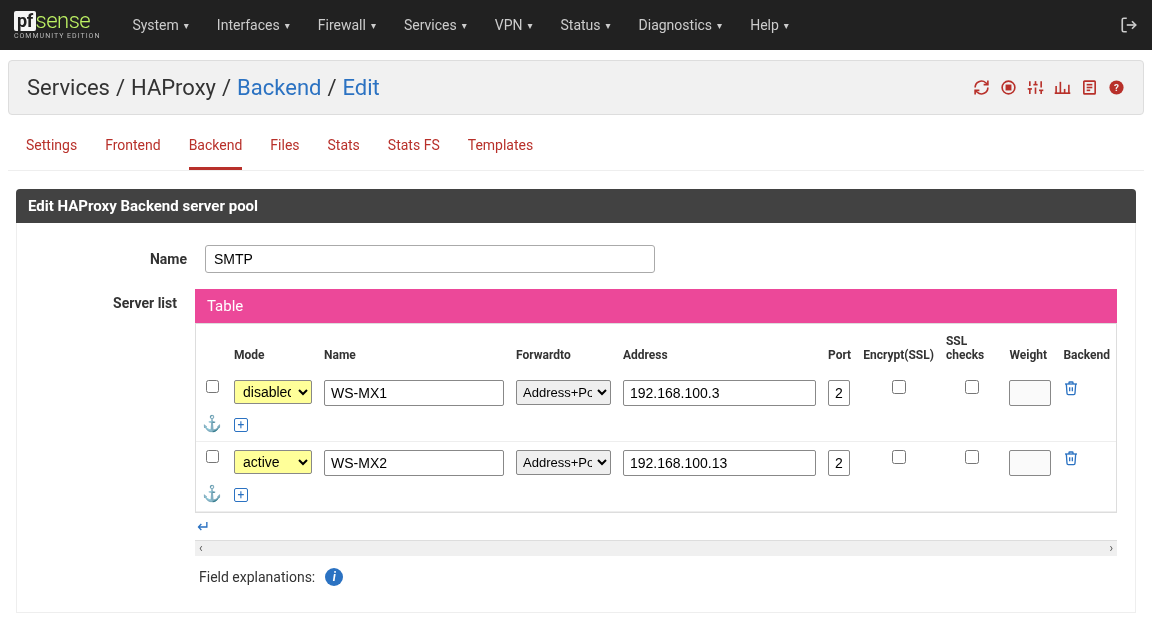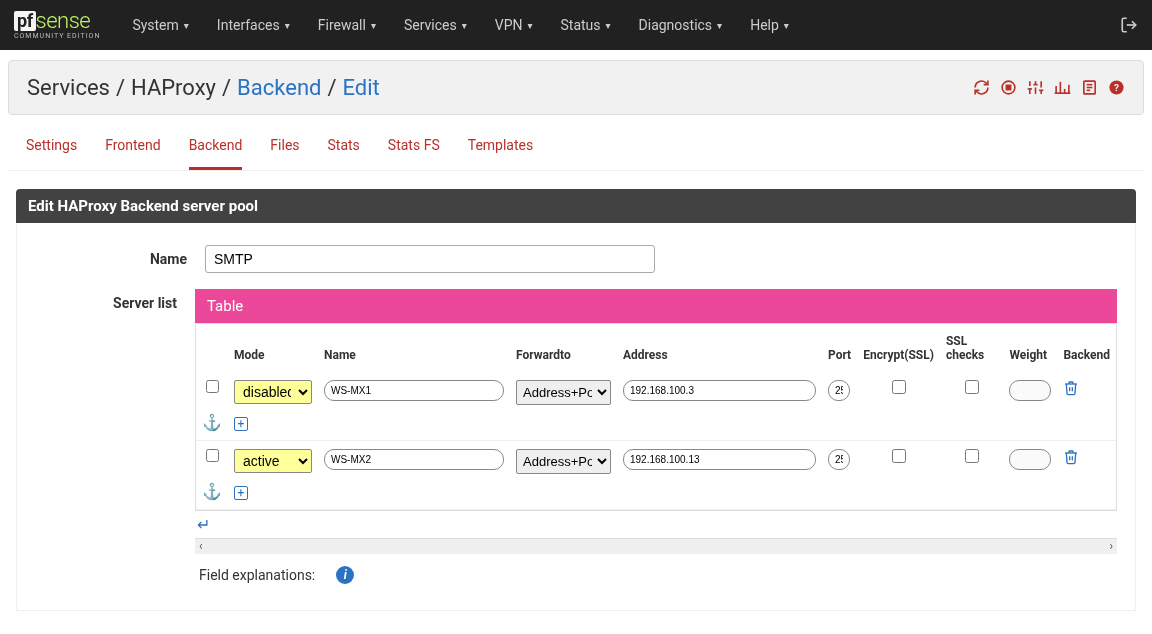--- a/index.html
+++ b/index.html
@@ -44,36 +44,36 @@
 
 .table-panel-title { background: #ec4899; color: #fff; padding: 8px 12px; font-weight: 400; font-size: 15px; }
 .table-wrap { border: 1px solid #ddd; overflow-x: scroll; }
 .server-table { width: 100%; border-collapse: collapse; min-width: 920px; }
 .server-table th { text-align: left; font-weight: 700; padding: 10px 6px; font-size: 12px; vertical-align: bottom; }
 .server-table td { padding: 4px 6px; vertical-align: top; }
 .server-table tbody tr.row-main td { padding-top: 8px; }
 .server-table tbody tr.row-icons td { padding-bottom: 8px; border-bottom: 1px solid #eee; }
 .cb-cell { width: 32px; text-align: center; }
 .mode-select { background: #ffff99; border: 1px solid #888; padding: 2px 4px; font-size: 14px; border-radius: 2px; width: 78px; }
-.txt-input { border: 1px solid #888; padding: 4px 6px; font-size: 10px; border-radius: 10px; }
+.txt-input { border: 1px solid #888; padding: 4px 6px; font-size: 14px; border-radius: 2px; }
 .name-in { width: 180px; }
 .fwd-sel { width: 95px; border: 1px solid #888; padding: 3px 2px; font-size: 13px; border-radius: 2px; }
 .addr-in { width: 193px; }
 .port-in { width: 22px; text-align: left; }
 .enc-cb { width: 14px; height: 14px; }
 .weight-in { width: 42px; background: #fafafa; }
 .trash { color: #2b72c2; cursor: pointer; font-size: 16px; }
 .anchor-icon { color: #2b72c2; font-size: 16px; }
 .plus-box { display: inline-block; border: 1px solid #2b72c2; color: #2b72c2; width: 14px; height: 14px; line-height: 12px; text-align: center; font-size: 12px; border-radius: 2px; cursor: pointer; }
 .return-icon { color: #2b72c2; font-size: 16px; }
 .scroll-hint { height: 16px; background: #f0f0f0; border-top: 1px solid #ddd; position: relative; }
 .scroll-hint::before { content: "‹"; position: absolute; left: 4px; font-size: 12px; color: #555; }
 .scroll-hint::after { content: "›"; position: absolute; right: 4px; font-size: 12px; color: #555; }
 
-.field-exp { padding: 12px 4px 4px 4px; font-size: 14px; display: flex; align-items: center; gap: 21px; }
+.field-exp { padding: 12px 4px 4px 4px; font-size: 14px; display: flex; align-items: center; gap: 10px; }
 .info-dot { background: #2b72c2; color: #fff; width: 18px; height: 18px; border-radius: 50%; display: inline-flex; align-items: center; justify-content: center; font-size: 12px; font-weight: 700; font-style: italic; }
 
 svg { display: block; }
 </style>
 </head>
 <body>
 
 <div class="navbar">
   <div class="logo">
     <div class="logo-top">

